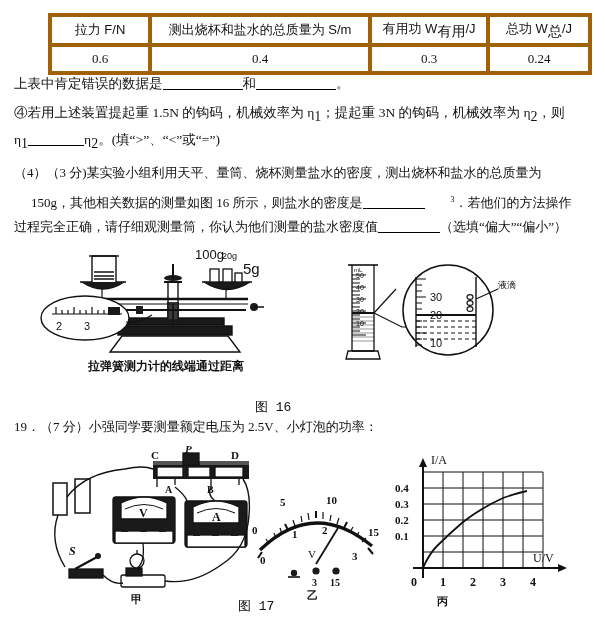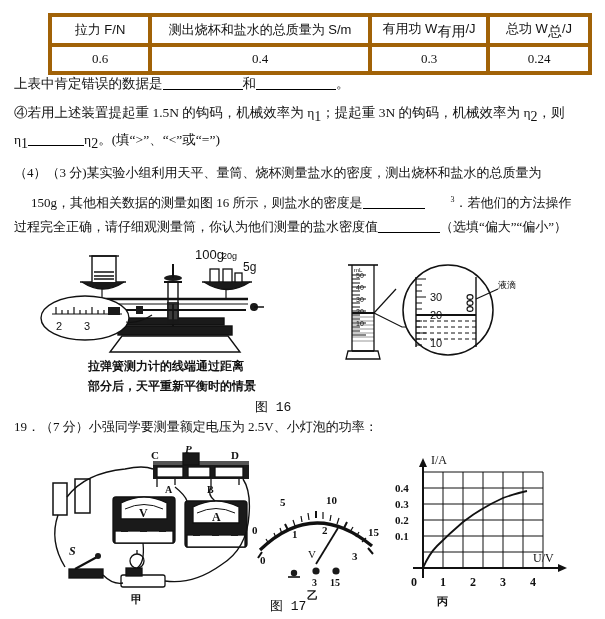--- a/index.html
+++ b/index.html
@@ -163,25 +163,24 @@
           <path d="M16 62 L16 55 M22 62 L22 58 M28 62 L28 58 M34 62 L34 55 M40 62 L40 58 M46 62 L46 58 M52 62 L52 55 M58 62 L58 58 M64 62 L64 58"></path>
         </g>
         <rect x="68" y="55" width="12" height="8" fill="#1a1a1a" stroke="none"></rect>
         <text x="16" y="78" font-family="Liberation Sans, sans-serif" font-size="11" fill="#111">2</text>
         <text x="44" y="78" font-family="Liberation Sans, sans-serif" font-size="11" fill="#111">3</text>
         <path d="M86 70 Q98 72 112 63" class="ink" stroke-width="1.2"></path>
       </g>
     </svg>
     <div style="position:absolute;left:155px;top:-5px;font-size:13px;font-family:'Liberation Sans',sans-serif;">100g</div>
     <div style="position:absolute;left:182px;top:-1px;font-size:9px;font-family:'Liberation Sans',sans-serif;">20g</div>
-    <div style="position:absolute;left:203px;top:8px;font-size:12px;font-family:'Liberation Sans',sans-serif;">5g</div>
+    <div style="position:absolute;left:203px;top:8px;font-size:15px;font-family:'Liberation Sans',sans-serif;">5g</div>
   </div>
 
   <div class="cap" style="left:88px;top:358px;">拉弹簧测力计的线端通过距离</div>
-  <div class="cap" style="left:88px;top:378px;">部分后，天平重新平衡时的情景</div>
 
   <div class="fig" style="left:330px;top:255px;">
     <svg width="205" height="110" viewBox="0 0 205 110">
       <g class="ink" stroke-width="1.3">
 
         <path d="M22 10 L22 96 M44 10 L44 96"></path>
         <path d="M18 10 L48 10" stroke-width="1.6"></path>
         <path d="M18 96 L48 96 L50 104 L16 104 Z" fill="#fff"></path>
         <path d="M22 96 L44 96" stroke-width="1.6"></path>
 
@@ -356,15 +355,15 @@
       <text x="10" y="90" font-size="11" font-weight="bold" font-family="Liberation Serif, serif" fill="#111">0.1</text>
       <text x="26" y="136" font-size="12" font-weight="bold" font-family="Liberation Serif, serif" fill="#111">0</text>
       <text x="55" y="136" font-size="12" font-weight="bold" font-family="Liberation Serif, serif" fill="#111">1</text>
       <text x="85" y="136" font-size="12" font-weight="bold" font-family="Liberation Serif, serif" fill="#111">2</text>
       <text x="115" y="136" font-size="12" font-weight="bold" font-family="Liberation Serif, serif" fill="#111">3</text>
       <text x="145" y="136" font-size="12" font-weight="bold" font-family="Liberation Serif, serif" fill="#111">4</text>
     </svg>
   </div>
   <div class="cap" style="left:437px;top:594px;font-size:11px;">丙</div>
 
-  <div class="figlabel" style="left:238px;top:597px;margin-left:32px;">图 17</div>
+  <div class="figlabel" style="left:238px;top:597px;">图 17</div>
 
 </div>
 
 </body></html>

